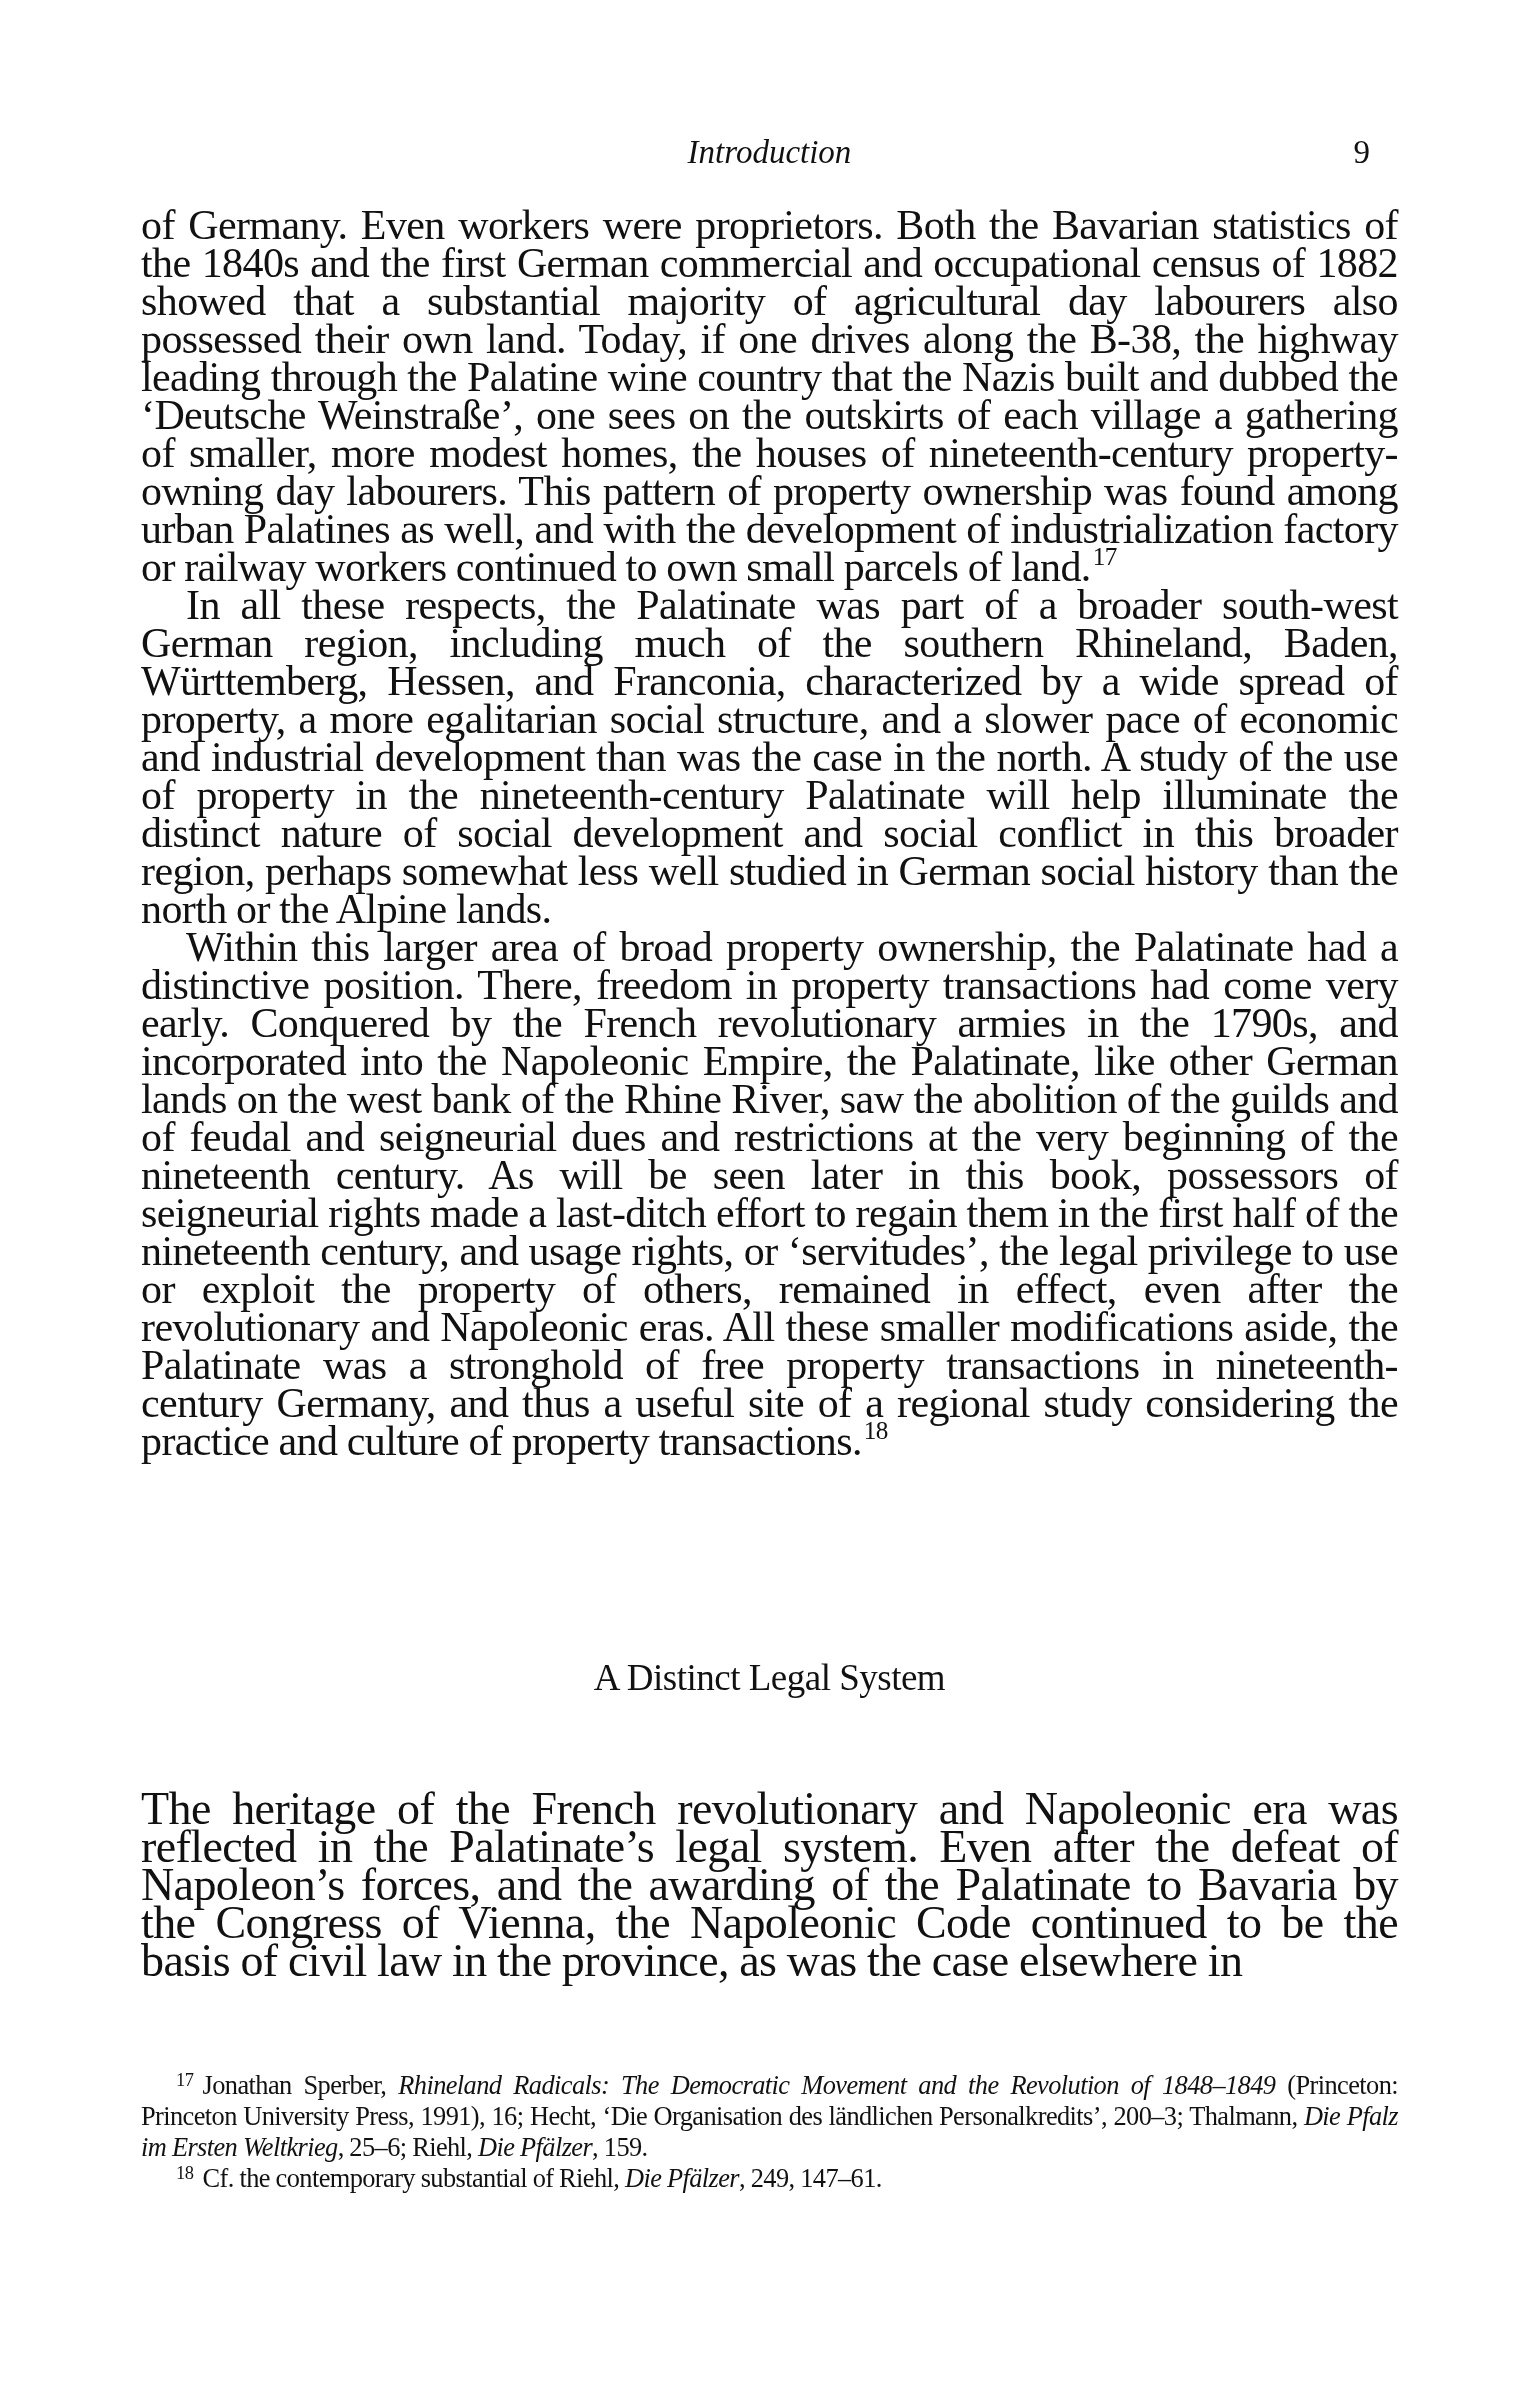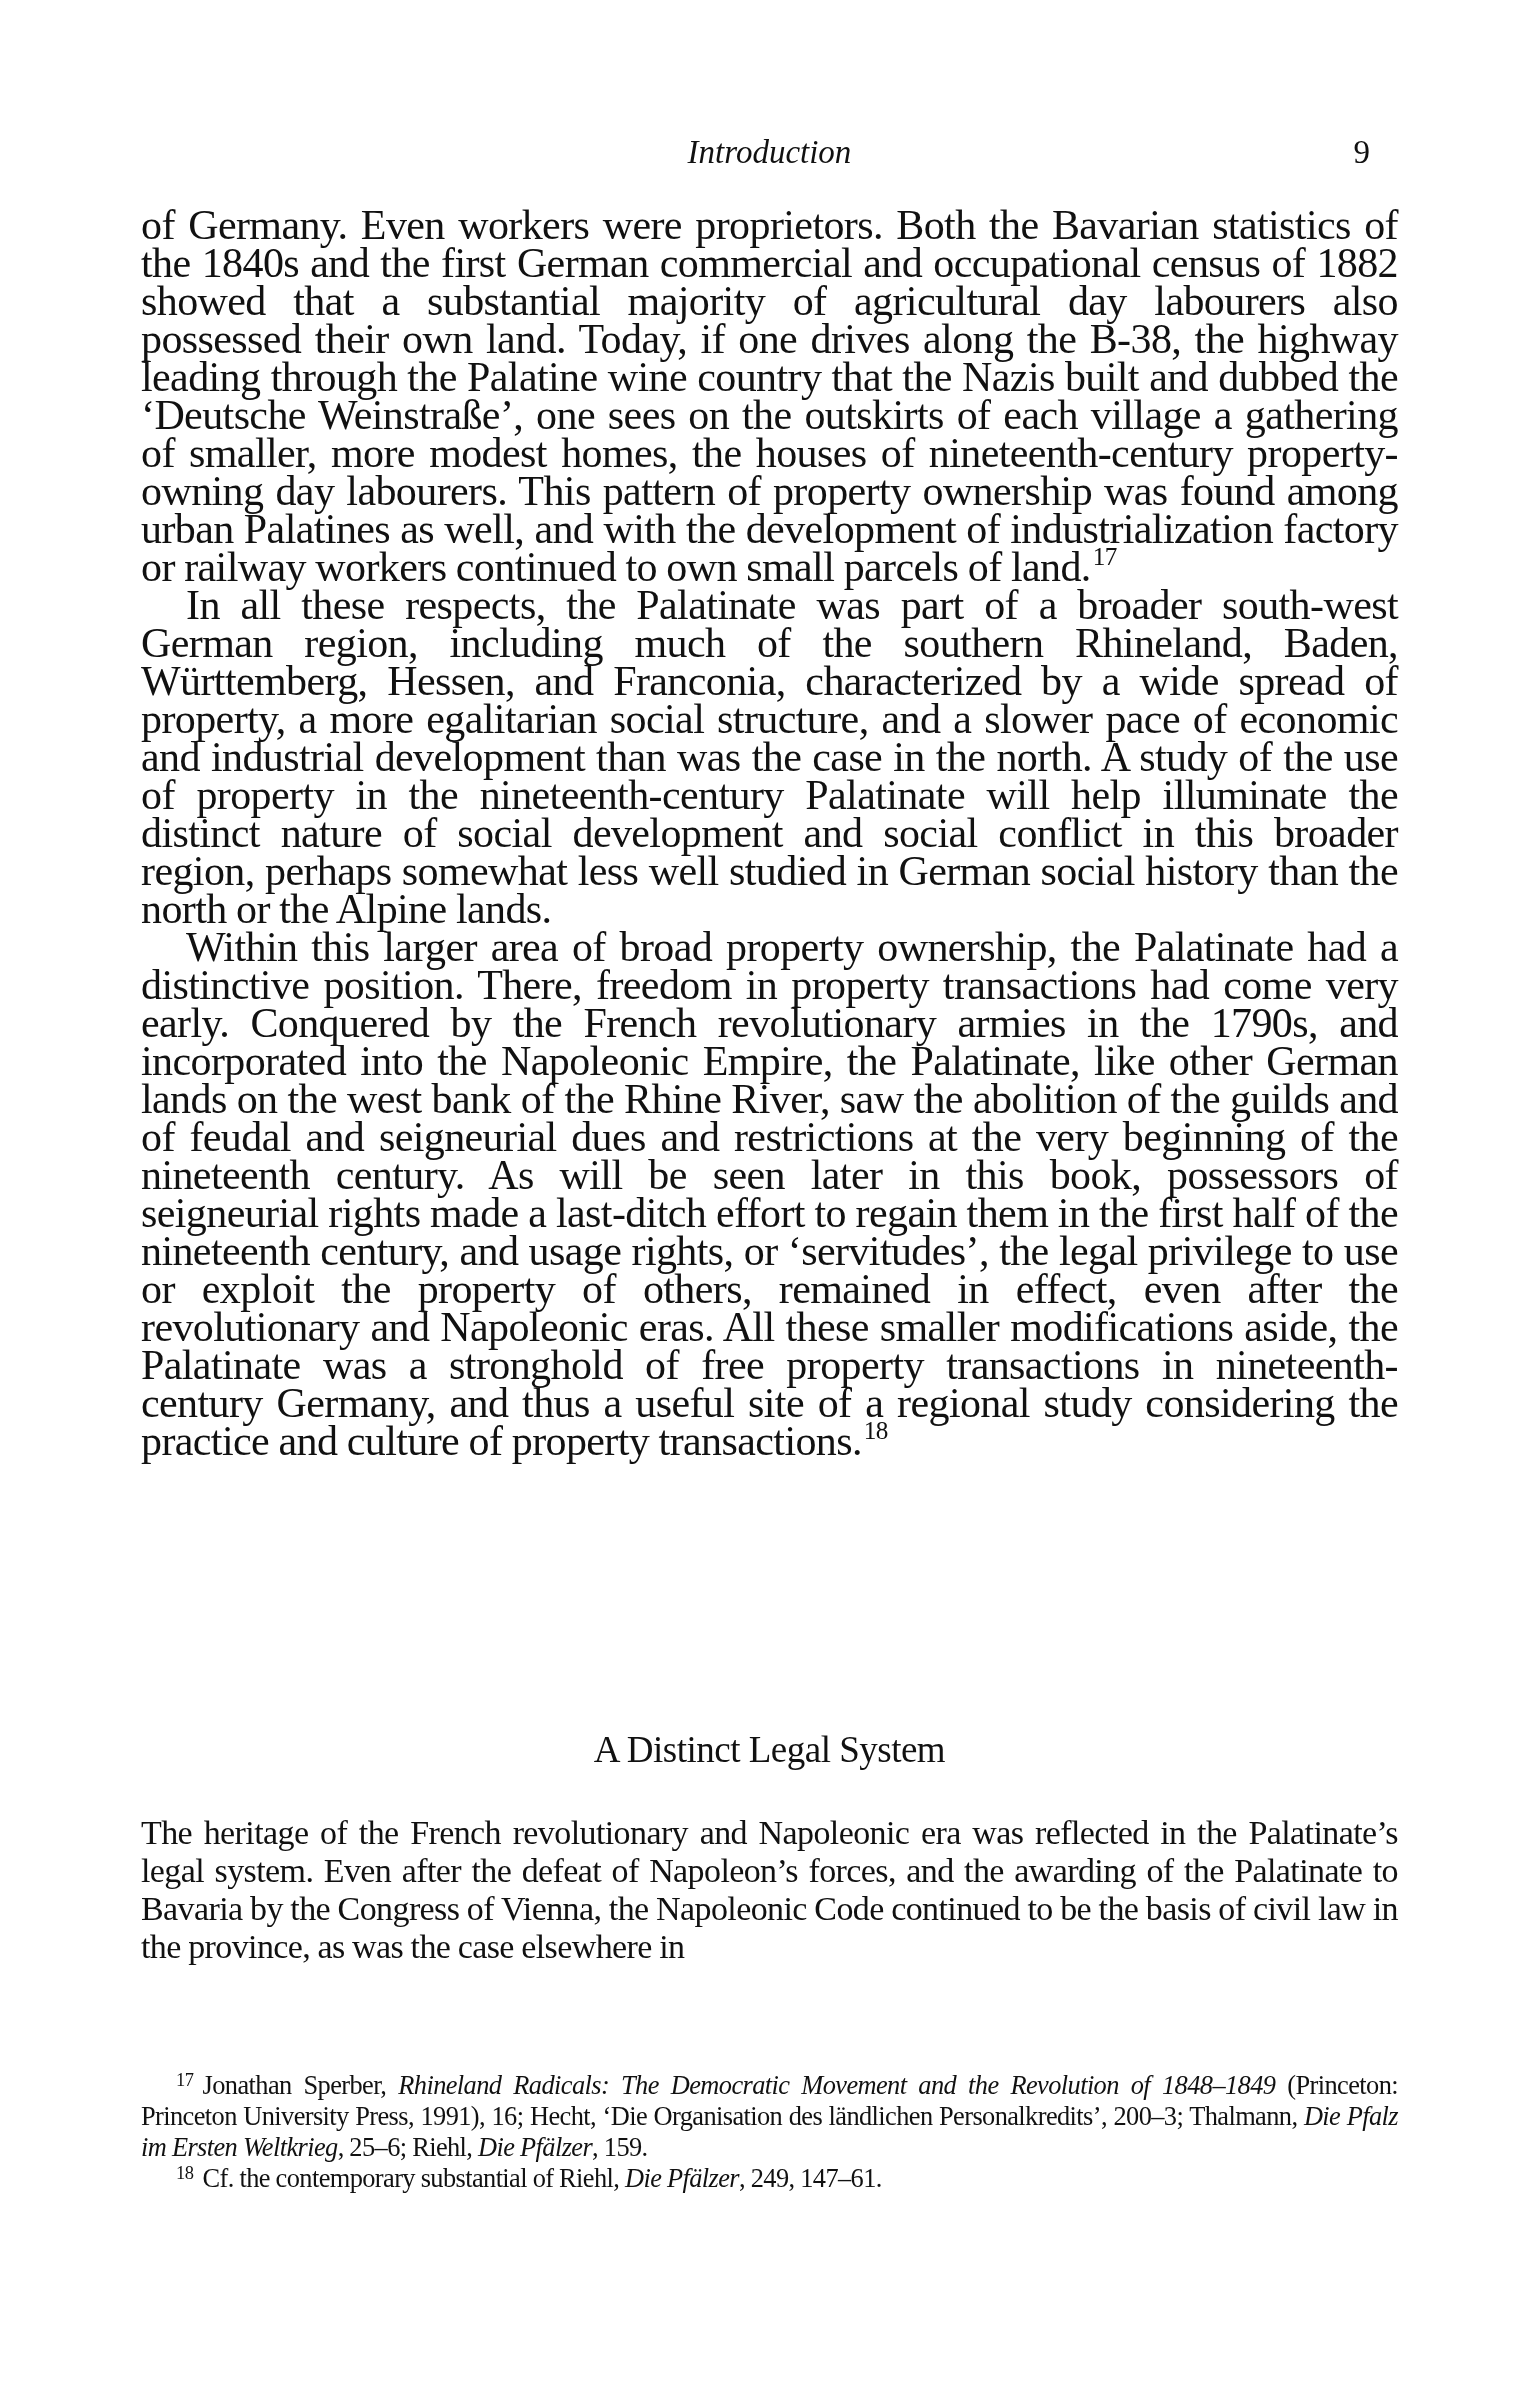--- a/index.html
+++ b/index.html
@@ -46,39 +46,38 @@
       line-height: 38px;
       text-align: justify;
       hyphens: manual;
       letter-spacing: -0.6px;
       word-spacing: -0.5px;
     }
     .body-text p { margin: 0; }
     .body-text p.indent { text-indent: 45px; }
     .section-heading {
       position: absolute;
-      top: 1727px;
+      top: 1655px;
       left: 0;
       width: 1257px;
       text-align: center;
       font-size: 37px;
       line-height: 45px;
       letter-spacing: -0.5px;
     }
     .section-text {
       position: absolute;
       top: 1790px;
       left: 0;
       width: 1257px;
-      font-size: 34px;
+      font-size: 46px;
       line-height: 38px;
       text-align: justify;
       letter-spacing: -0.6px;
       word-spacing: -0.5px;
-      margin-top: 24px;
     }
     .section-text p { margin: 0; }
     .footnotes {
       position: absolute;
       top: 2070px;
       left: 0;
       width: 1257px;
       font-size: 26.4px;
       line-height: 31px;
       text-align: justify;

